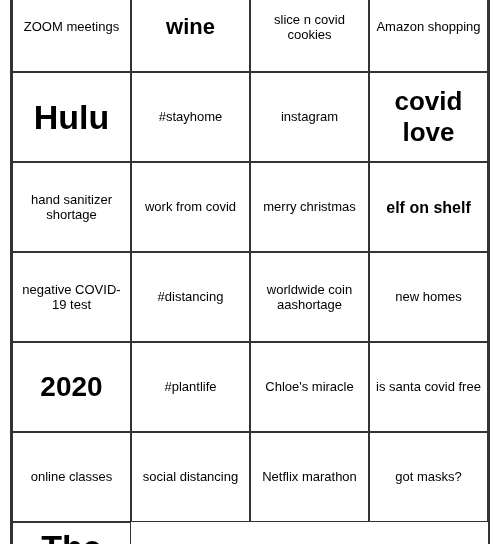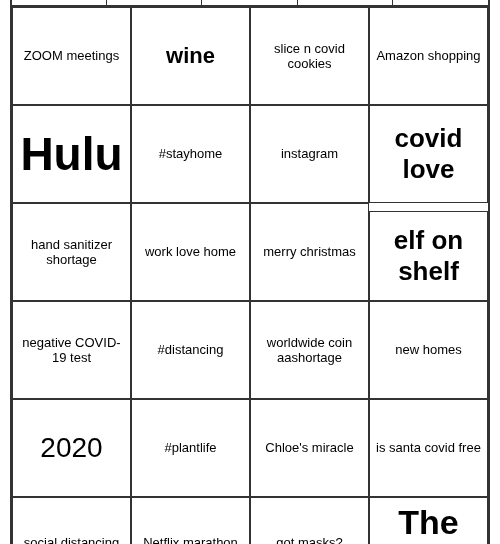--- a/index.html
+++ b/index.html
@@ -40,25 +40,25 @@
       display: flex;
       align-items: center;
       justify-content: center;
       text-align: center;
       padding: 4px;
       font-size: 13px;
       line-height: 1.2;
       word-break: break-word;
     }
     .bingo-cell.large { font-size: 22px; font-weight: bold; }
-    .bingo-cell.hulu { font-size: 46px; font-weight: bold; }
+    .bingo-cell.hulu { font-size: 34px; font-weight: bold; }
     .bingo-cell.rona { font-size: 34px; font-weight: bold; }
     .bingo-cell.covid-love { font-size: 26px; font-weight: bold; }
-    .bingo-cell.elf { font-size: 26px; font-weight: bold; margin-top: 8px; }
-    .bingo-cell.year2020 { font-size: 28px; font-weight: normal; }
+    .bingo-cell.elf { font-size: 16px; font-weight: bold; }
+    .bingo-cell.year2020 { font-size: 28px; font-weight: bold; }
   </style>
 </head>
 <body>
 
 <div class="bingo-card">
   <div class="bingo-header">
   <div class="bingo-header-cell">B</div>
       <div class="bingo-header-cell">I</div>
       <div class="bingo-header-cell">N</div>
       <div class="bingo-header-cell">G</div>
@@ -67,29 +67,30 @@
   <div class="bingo-grid">
   <div class="bingo-cell">ZOOM meetings</div>
       <div class="bingo-cell large">wine</div>
       <div class="bingo-cell">slice n covid cookies</div>
       <div class="bingo-cell">Amazon shopping</div>
       <div class="bingo-cell hulu">Hulu</div>
       <div class="bingo-cell">#stayhome</div>
       <div class="bingo-cell">instagram</div>
       <div class="bingo-cell covid-love">covid love</div>
       <div class="bingo-cell">hand sanitizer shortage</div>
-      <div class="bingo-cell">work love home</div>
+      <div class="bingo-cell">work from covid</div>
       <div class="bingo-cell">merry christmas</div>
       <div class="bingo-cell elf">elf on shelf</div>
       <div class="bingo-cell">negative COVID-19 test</div>
       <div class="bingo-cell">#distancing</div>
       <div class="bingo-cell">worldwide coin aashortage</div>
       <div class="bingo-cell">new homes</div>
       <div class="bingo-cell year2020">2020</div>
       <div class="bingo-cell">#plantlife</div>
       <div class="bingo-cell">Chloe's miracle</div>
       <div class="bingo-cell">is santa covid free</div>
+      <div class="bingo-cell">online classes</div>
       <div class="bingo-cell">social distancing</div>
       <div class="bingo-cell">Netflix marathon</div>
       <div class="bingo-cell">got masks?</div>
       <div class="bingo-cell rona">The Rona</div>
     </div>
 </div>
 
 </body></html>

